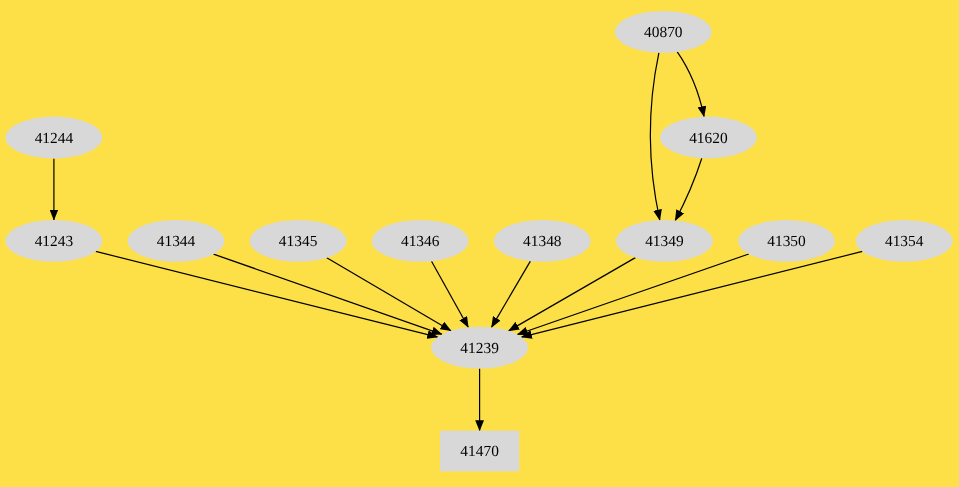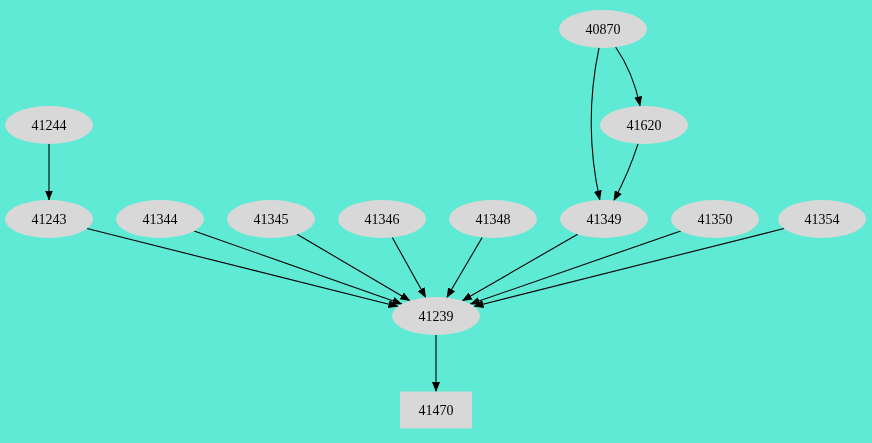--- a/index.html
+++ b/index.html
@@ -4,21 +4,21 @@
 <style>
   html, body {
     margin: 0;
     padding: 0;
     background: #ffffff;
   }
   .canvas-wrap {
     width: 872px;
     height: 443px;
     position: relative;
-    background: #5eead4;
+    background: #fde047;
     overflow: hidden;
   }
   svg {
     display: block;
     font-family: "Liberation Serif", "DejaVu Serif", serif;
   }
   .node-shape {
     stroke: none;
   }
   .node-label {

